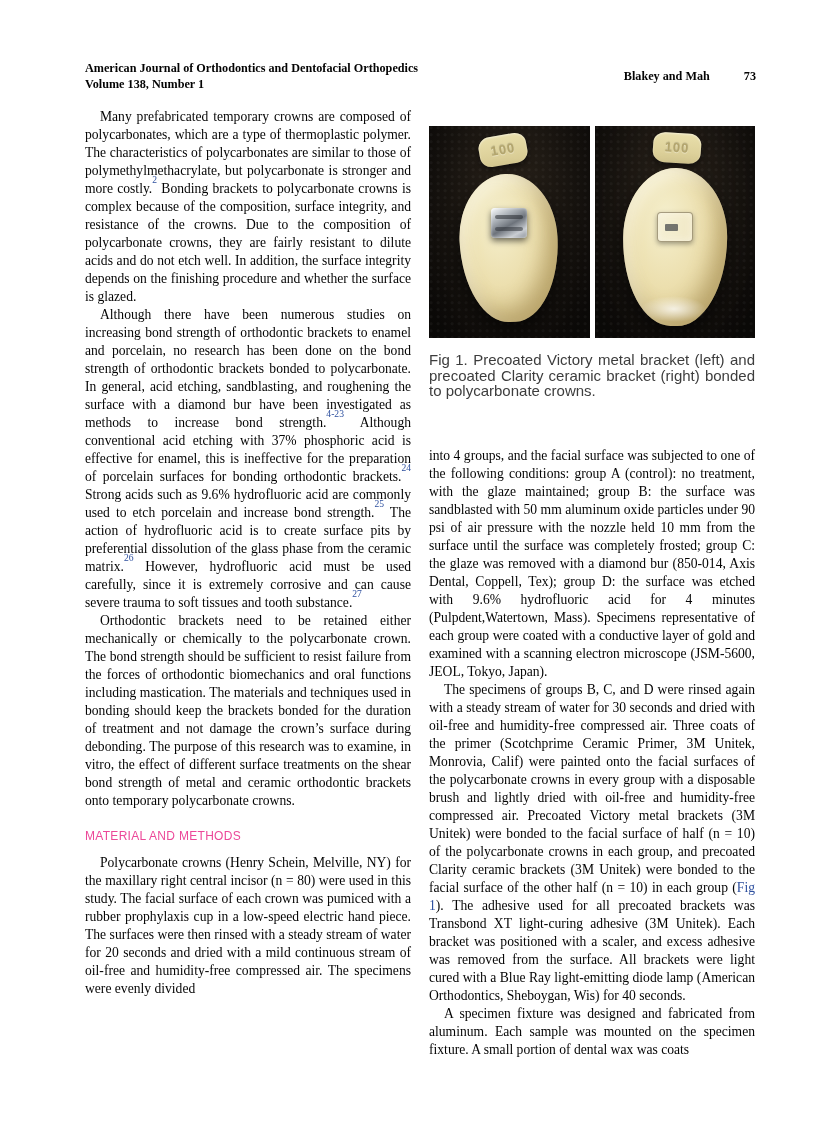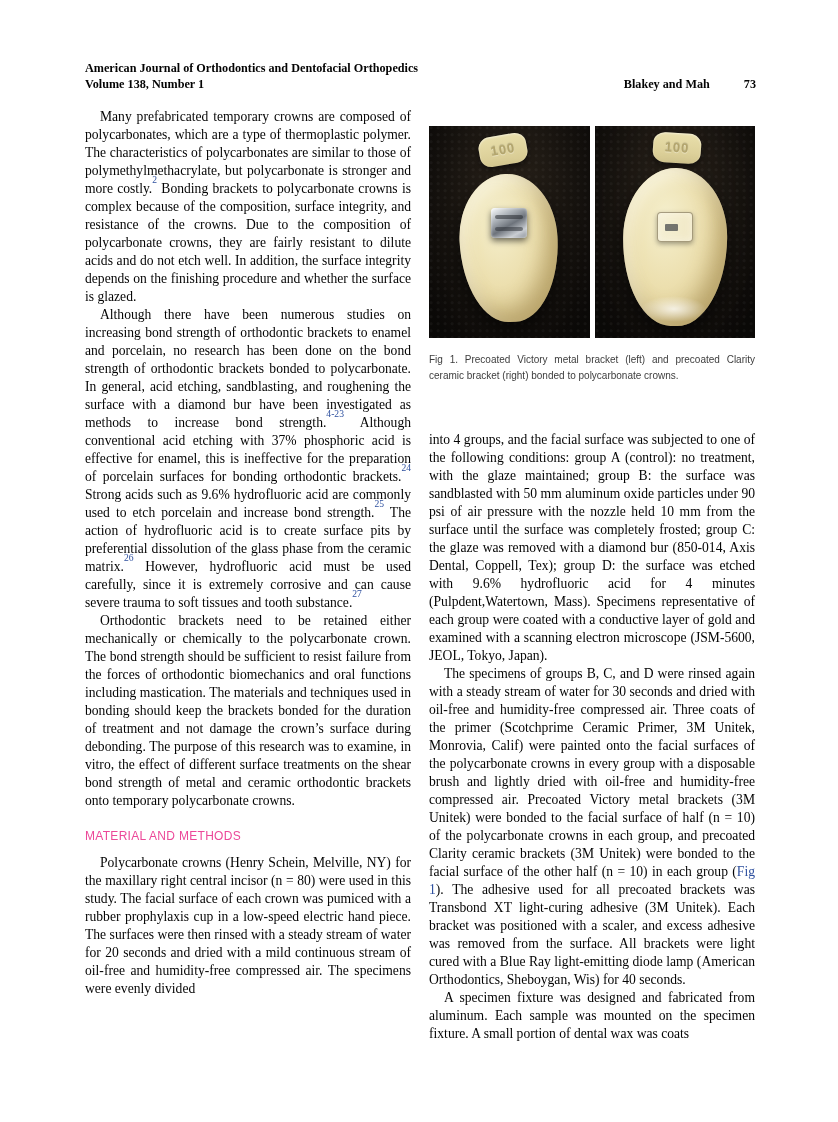--- a/index.html
+++ b/index.html
@@ -6,21 +6,21 @@
   body { background:#ffffff; }
   .page {
     position:relative; width:838px; height:1122px; margin:0 auto;
     background:#ffffff; color:#040404;
     font-family:"Liberation Serif", serif;
     overflow:hidden;
   }
   
   .running-head {
     position:absolute; top:61px; left:85px; width:671px;
-    display:flex; justify-content:space-between; align-items:flex-end;
+    display:flex; justify-content:space-between; align-items:center;
     font-weight:bold; font-size:12.2px; line-height:15.5px;
   }
   .rh-right { white-space:nowrap; }
   .rh-right .pgnum { margin-left:34px; }
 
   
   .col {
     position:absolute; width:326px;
     font-size:13.6px; line-height:18px; text-align:justify;
     -webkit-hyphens:auto; hyphens:auto;
@@ -102,21 +102,21 @@
     border-radius:4px;
     box-shadow: inset 0 0 8px rgba(255,255,255,0.45), 0 2px 5px rgba(0,0,0,0.35);
   }
   .bracket-ceramic::before {
     content:""; position:absolute; left:7px; top:11px; width:13px; height:7px;
     background: rgba(30,35,45,0.6); border-radius:1px;
   }
   figcaption {
     margin-top:14px;
     font-family:"Liberation Sans", sans-serif;
-    font-size:10px; line-height:15.6px; color:#3d3d3d;
+    font-size:15px; line-height:15.6px; color:#3d3d3d;
     text-align:justify;
   }
   .col-right .text-block { margin-top:48px; }
 </style>
 </head>
 <body>
 
 <div class="page">
 
   <header class="running-head">

